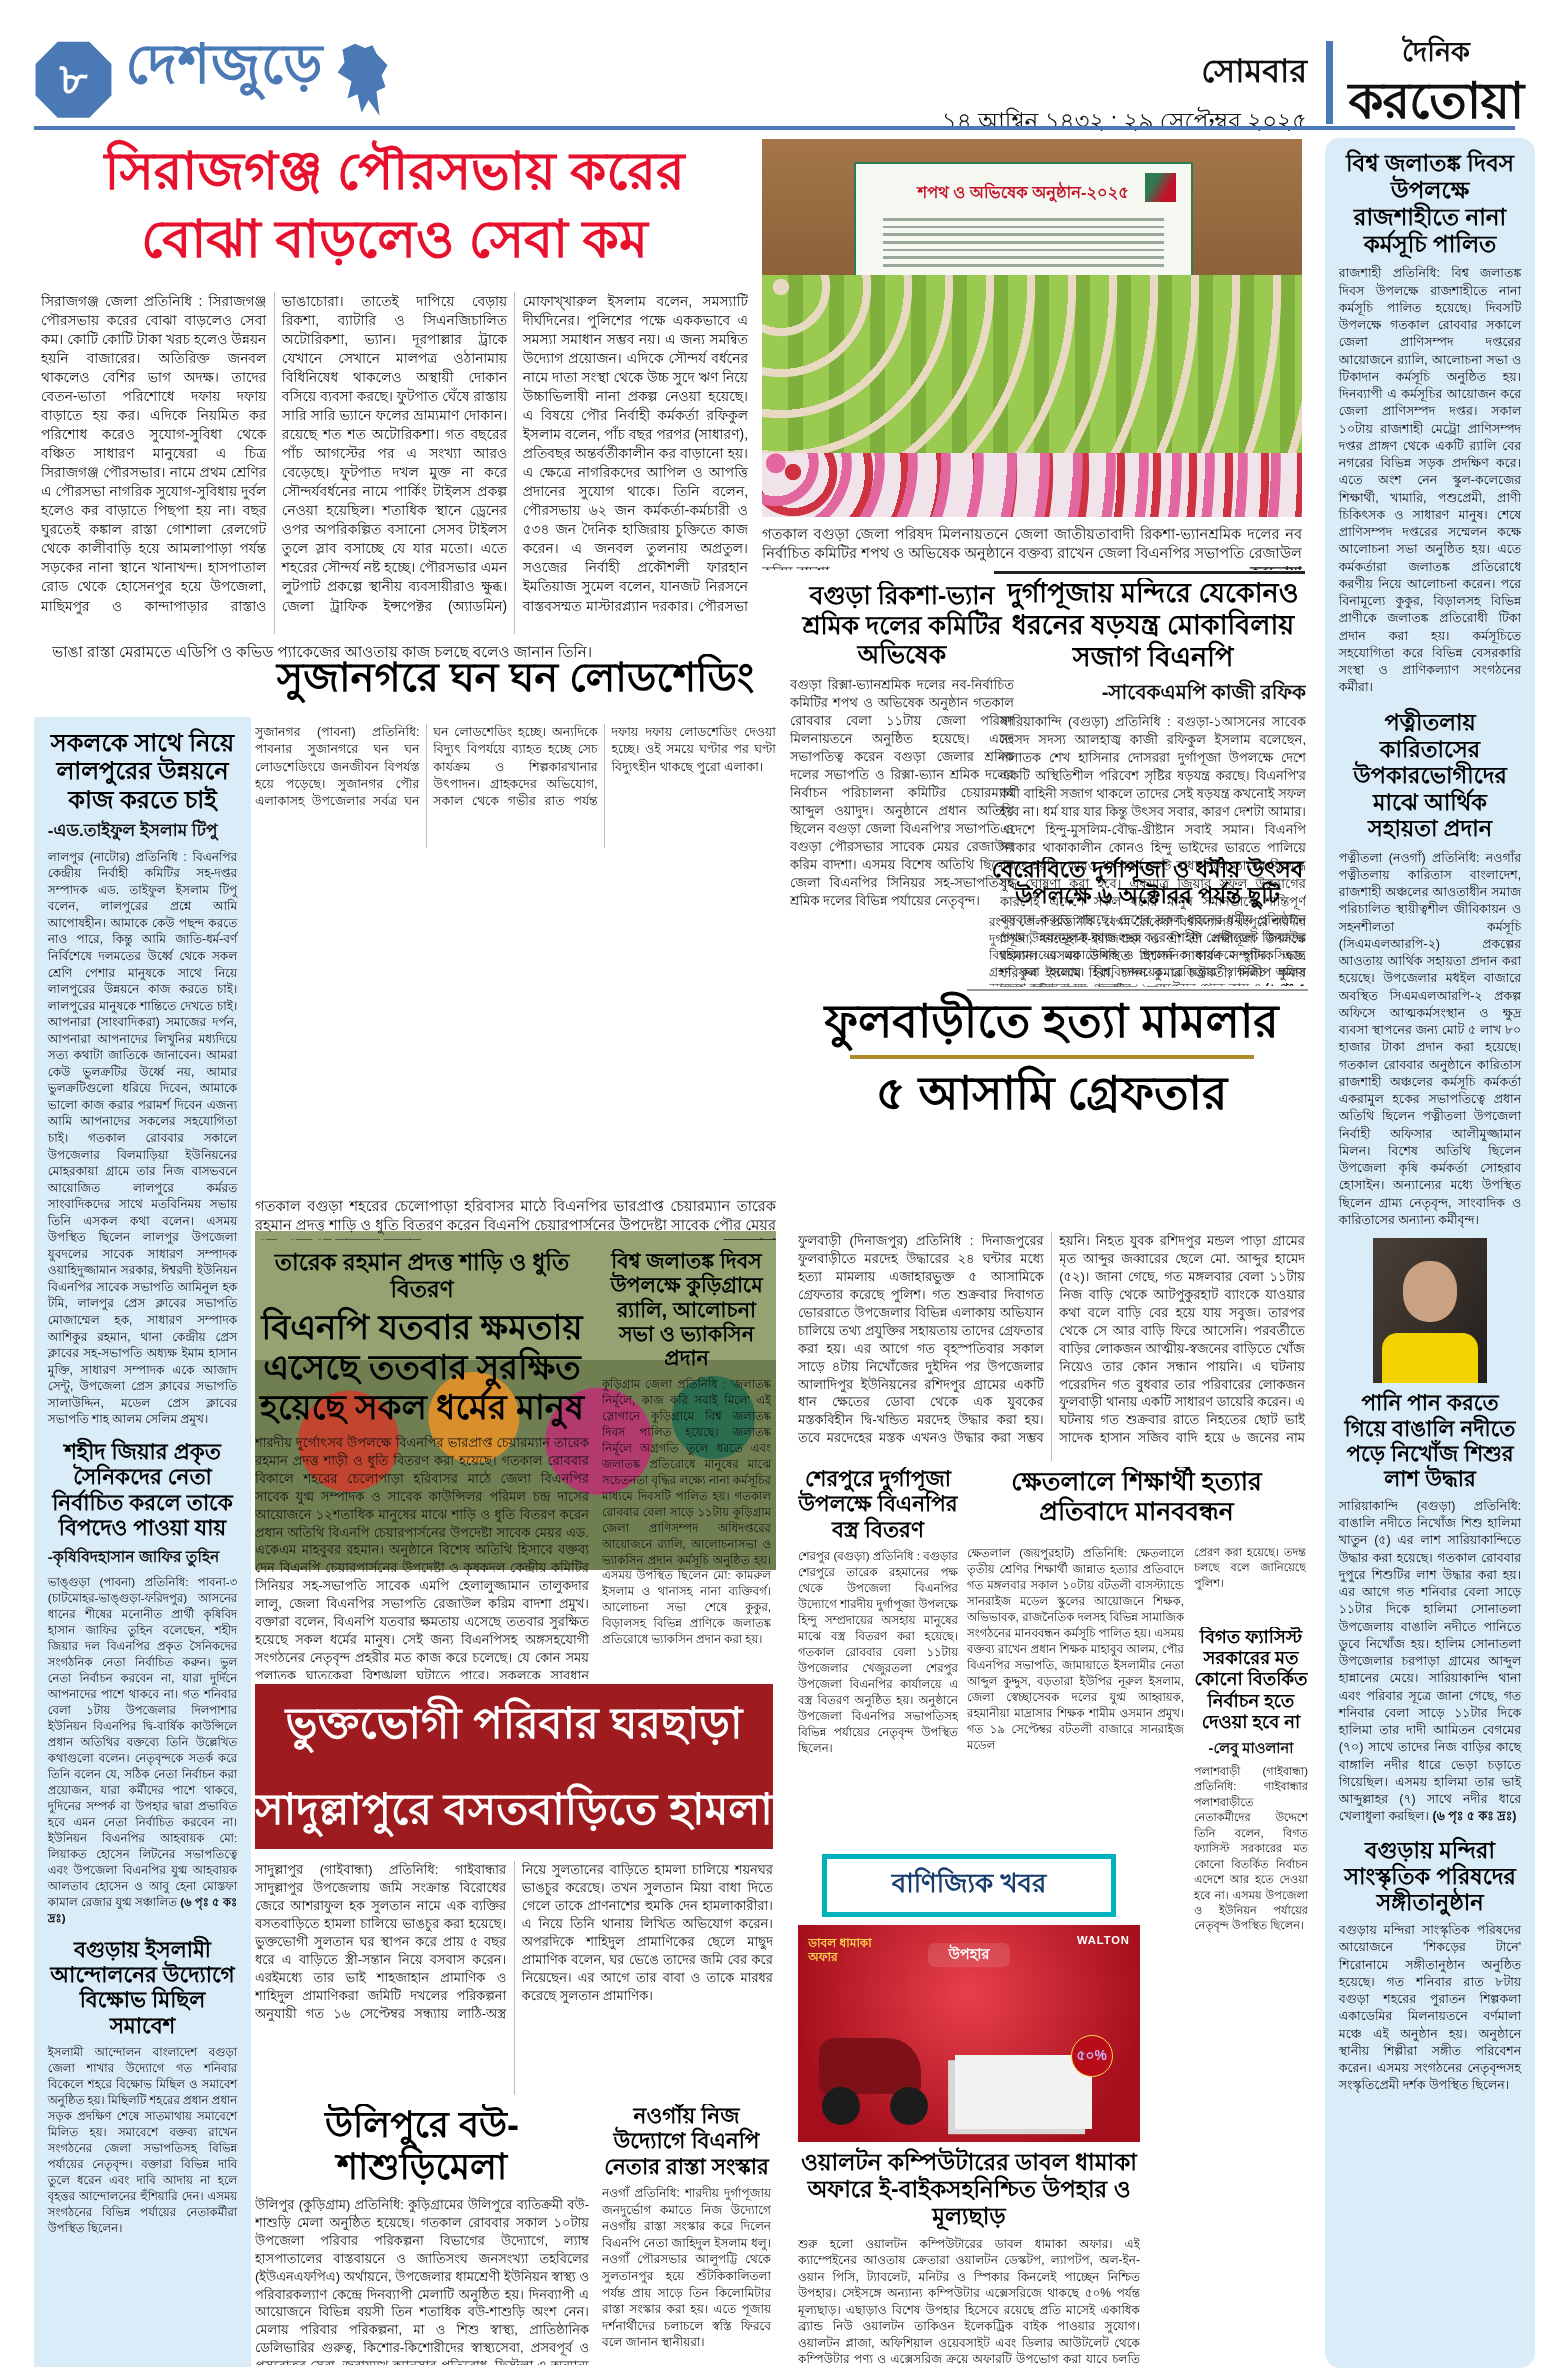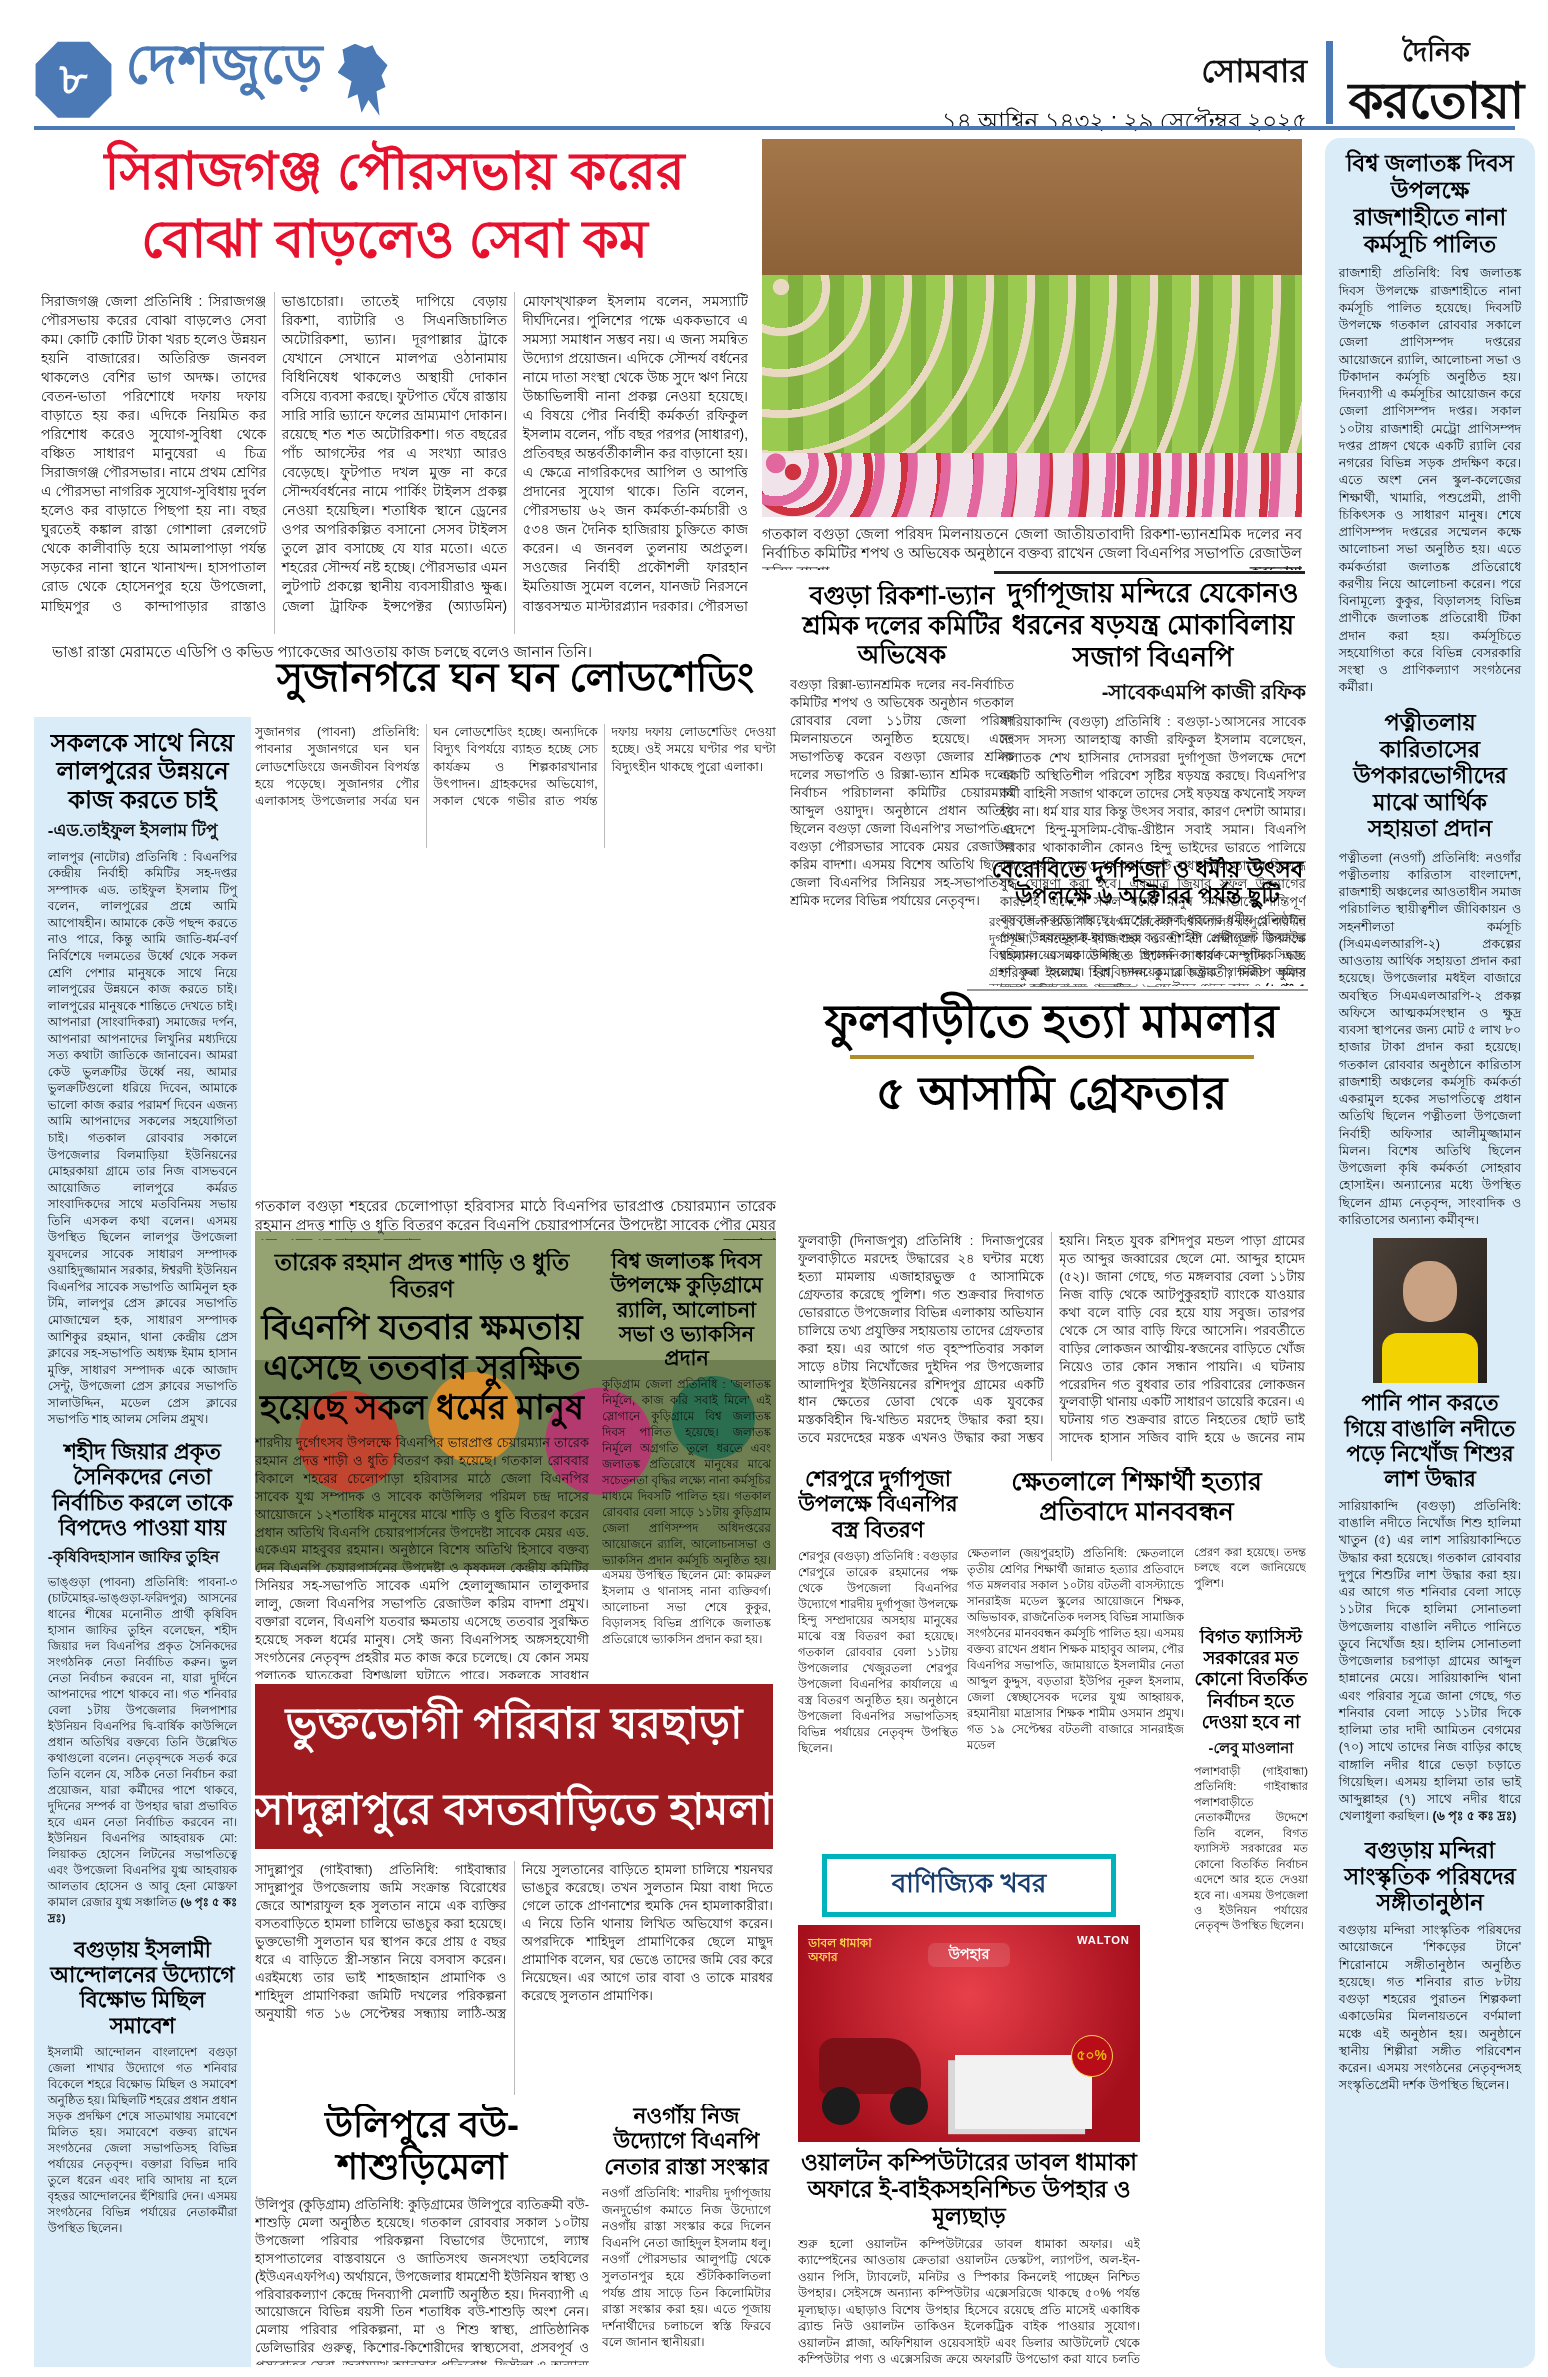--- a/index.html
+++ b/index.html
@@ -57,21 +57,21 @@
   .child-face{position:absolute;left:26%;top:16%;width:48%;height:42%;border-radius:46%;background:#c9a183;}
   .child-shirt{position:absolute;left:8%;bottom:0;width:84%;height:34%;border-radius:15.5px 15.5px 0 0;background:#f2d200;}
   .ad-titlebox{width:284px;margin:0 auto;border:5.2px solid #00b2bb;padding:4.3px 0;
       font-size:26px;font-weight:bold;color:#173c6e;text-align:center;}
   .ad-photo{background:radial-gradient(circle at 50% 32%,#e8404a,#a50f1c 78%);margin-top:8.6px;}
   .ad-ribbon{position:absolute;left:38%;top:8%;width:24%;text-align:center;color:#fff;font-weight:bold;font-size:14.6px;
       background:rgba(255,255,255,.12);border-radius:6.9px;}
   .ad-offer{position:absolute;left:3%;top:5%;color:#ffd34d;font-weight:bold;font-size:12px;width:26%;line-height:1.2;}
   .ad-brand{position:absolute;right:3%;top:4%;color:#fff;font-weight:bold;font-size:11.2px;letter-spacing:0.9px;}
   .ad-disc{position:absolute;right:8%;bottom:30%;width:40px;height:40px;border-radius:50%;background:#b80d18;
-      color:#eab308;font-weight:bold;font-size:13.8px;text-align:center;line-height:40px;border:1.7px solid #ffd34d;}
+      color:#c4b5fd;font-weight:bold;font-size:13.8px;text-align:center;line-height:40px;border:1.7px solid #ffd34d;}
   .podium{position:absolute;left:46%;bottom:6%;width:40%;height:34%;background:#f2f2f2;box-shadow:-6.9px 5.2px 0 #d8d8d8;}
   .ebike-body{position:absolute;left:6%;bottom:22%;width:30%;height:26%;background:#7e1018;border-radius:15.5px 34px 8.6px 8.6px;}
   .ebike-w1{position:absolute;left:7%;bottom:8%;width:38px;height:38px;border-radius:50%;background:#1c1c1c;}
   .ebike-w2{position:absolute;left:27%;bottom:8%;width:38px;height:38px;border-radius:50%;background:#1c1c1c;}
   .jump{font-weight:bold;}
 </style>
 </head>
 <body>
 
 <div class="page">
@@ -90,20 +90,25 @@
     <div class="m-top">দৈনিক</div>
     <div class="m-bottom">করতোয়া</div>
   </div>
   <div class="abs header-rule" style="left:34px;top:126px;width:1481px;height:4.3px;"></div>
 
   <div class="abs red-hl center" style="left:41px;top:138px;width:707px;font-size:52px;">সিরাজগঞ্জ পৌরসভায় করের বোঝা বাড়লেও সেবা কম</div>
   <div class="abs bodytx clip" style="left:41px;top:292px;width:707px;height:342px;font-size:13.8px;column-count:3;column-gap:15.5px;column-rule:0.9px solid #bbb;">সিরাজগঞ্জ জেলা প্রতিনিধি : সিরাজগঞ্জ পৌরসভায় করের বোঝা বাড়লেও সেবা কম। কোটি কোটি টাকা খরচ হলেও উন্নয়ন হয়নি বাজারের। অতিরিক্ত জনবল থাকলেও বেশির ভাগ অদক্ষ। তাদের বেতন-ভাতা পরিশোধে দফায় দফায় বাড়াতে হয় কর। এদিকে নিয়মিত কর পরিশোধ করেও সুযোগ-সুবিধা থেকে বঞ্চিত সাধারণ মানুষেরা এ চিত্র সিরাজগঞ্জ পৌরসভার। নামে প্রথম শ্রেণির এ পৌরসভা নাগরিক সুযোগ-সুবিধায় দুর্বল হলেও কর বাড়াতে পিছপা হয় না। বছর ঘুরতেই কঙ্কাল রাস্তা গোশালা রেলগেট থেকে কালীবাড়ি হয়ে আমলাপাড়া পর্যন্ত সড়কের নানা স্থানে খানাখন্দ। হাসপাতাল রোড থেকে হোসেনপুর হয়ে উপজেলা, মাছিমপুর ও কান্দাপাড়ার রাস্তাও ভাঙাচোরা। তাতেই দাপিয়ে বেড়ায় রিকশা, ব্যাটারি ও সিএনজিচালিত অটোরিকশা, ভ্যান। দূরপাল্লার ট্রাকে যেখানে সেখানে মালপত্র ওঠানামায় বিধিনিষেধ থাকলেও অস্থায়ী দোকান বসিয়ে ব্যবসা করছে। ফুটপাত ঘেঁষে রাস্তায় সারি সারি ভ্যানে ফলের ভ্রাম্যমাণ দোকান। রয়েছে শত শত অটোরিকশা। গত বছরের পাঁচ আগস্টের পর এ সংখ্যা আরও বেড়েছে। ফুটপাত দখল মুক্ত না করে সৌন্দর্যবর্ধনের নামে পার্কিং টাইলস প্রকল্প নেওয়া হয়েছিল। শতাধিক স্থানে ড্রেনের ওপর অপরিকল্পিত বসানো সেসব টাইলস তুলে স্লাব বসাচ্ছে যে যার মতো। এতে শহরের সৌন্দর্য নষ্ট হচ্ছে। পৌরসভার এমন লুটপাট প্রকল্পে স্থানীয় ব্যবসায়ীরাও ক্ষুব্ধ। জেলা ট্রাফিক ইন্সপেক্টর (অ্যাডমিন) মোফাখ্খারুল ইসলাম বলেন, সমস্যাটি দীর্ঘদিনের। পুলিশের পক্ষে এককভাবে এ সমস্যা সমাধান সম্ভব নয়। এ জন্য সমন্বিত উদ্যোগ প্রয়োজন। এদিকে সৌন্দর্য বর্ধনের নামে দাতা সংস্থা থেকে উচ্চ সুদে ঋণ নিয়ে উচ্চাভিলাষী নানা প্রকল্প নেওয়া হয়েছে। এ বিষয়ে পৌর নির্বাহী কর্মকর্তা রফিকুল ইসলাম বলেন, পাঁচ বছর পরপর (সাধারণ), প্রতিবছর অন্তর্বর্তীকালীন কর বাড়ানো হয়। এ ক্ষেত্রে নাগরিকদের আপিল ও আপত্তি প্রদানের সুযোগ থাকে। তিনি বলেন, পৌরসভায় ৬২ জন কর্মকর্তা-কর্মচারী ও ৫৩৪ জন দৈনিক হাজিরায় চুক্তিতে কাজ করেন। এ জনবল তুলনায় অপ্রতুল। সওজের নির্বাহী প্রকৌশলী ফারহান ইমতিয়াজ সুমেল বলেন, যানজট নিরসনে বাস্তবসম্মত মাস্টারপ্ল্যান দরকার। পৌরসভা চাইলে আমরা সহযোগিতা করতে পারি। দেড়শ বছরেও পৌরসভার 'স্থায়ী মাস্টারপ্ল্যান' নেই। সিরাজগঞ্জ জেলা প্রশাসক মুহাম্মদ নজরুল ইসলাম বলেন, যানজট নিরসন প্রক্রিয়া চলমান। নিউ ঢাকা রোডে প্রায়ই মোবাইল কোর্ট পরিচালনা করা হচ্ছে।</div>
   <div class="abs bodytx clip" style="left:52px;top:642px;width:707px;height:22.4px;font-size:15px;">ভাঙা রাস্তা মেরামতে এডিপি ও কভিড প্যাকেজের আওতায় কাজ চলছে বলেও জানান তিনি।</div>
 
   <div class="abs photo group-photo" style="left:762px;top:139px;width:540px;height:378px;">
+    <div class="banner">
+      <div class="banner-title">শপথ ও অভিষেক অনুষ্ঠান-২০২৫</div>
+      <div class="banner-lines"></div>
+      <div class="banner-portrait"></div>
+    </div>
     <div class="crowd"></div>
     <div class="flowers"></div>
   </div>
   <div class="abs caption clip" style="left:762px;top:525px;width:540px;height:45px;">
     <span>গতকাল বগুড়া জেলা পরিষদ মিলনায়তনে জেলা জাতীয়তাবাদী রিকশা-ভ্যানশ্রমিক দলের নব নির্বাচিত কমিটির শপথ ও অভিষেক অনুষ্ঠানে বক্তব্য রাখেন জেলা বিএনপির সভাপতি রেজাউল করিম বাদশা</span>
     <span style="float:right;font-weight:bold;">-করতোয়া</span>
   </div>
 
   <div class="abs hrule" style="left:994px;top:571px;width:311px;height:2.6px;"></div>
   <div class="abs clip" style="left:766px;top:581px;width:224px;height:404px;margin-left:24px;">

